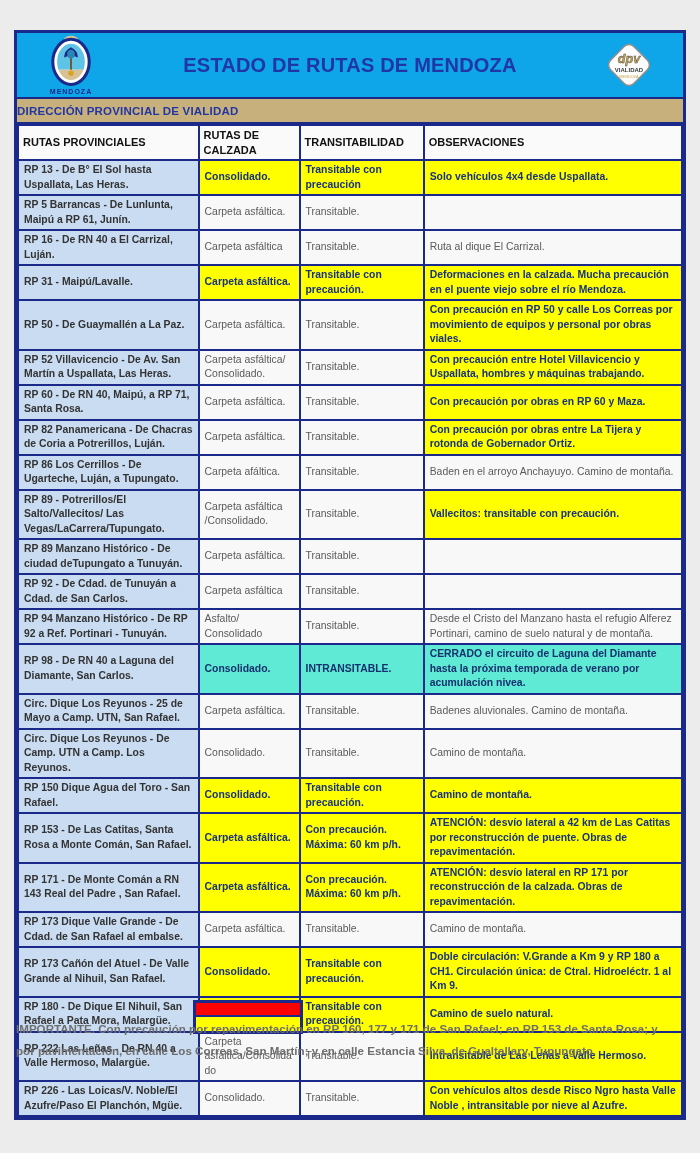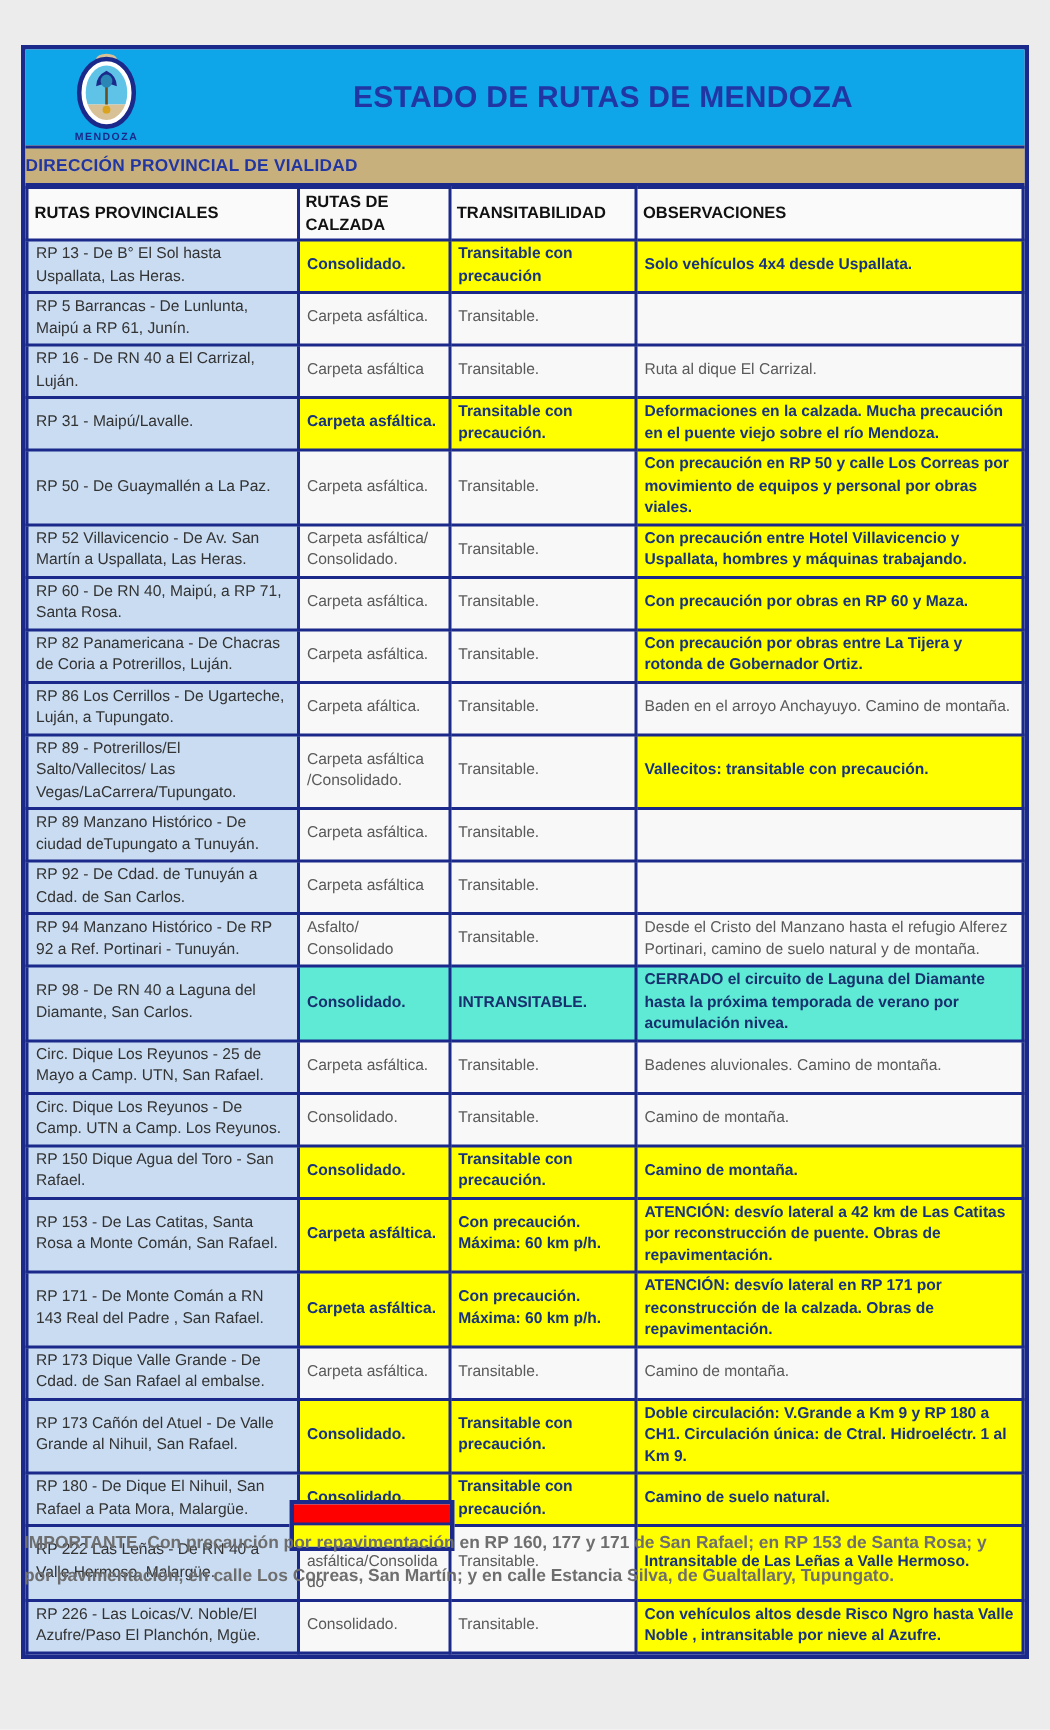--- a/index.html
+++ b/index.html
@@ -49,21 +49,21 @@
     font-size: 10.4px;
     line-height: 14.5px;
     word-wrap: break-word;
   }
   table.routes th {
     background: #fafafa; color: #111;
     font-size: 11px; font-weight: 700; text-align: left;
     padding: 2px 4px;
   }
   td.cell-route {
-    background: #c9dcf2; color: #333; font-weight: 400; font-size: 10.8px;
+    background: #c9dcf2; color: #333; font-weight: 700; font-size: 10.8px;
     padding: 2px 3px 2px 5px;
   }
   td.hl-w { background: #f8f8f8; color: #5a5a5a; font-weight: 400; }
   td.hl-y { background: #ffff00; color: #17337d; font-weight: 700; }
   td.hl-r { background: #5eead4; color: #17306e; font-weight: 700; }
   
   .legend {
     position: absolute; left: 193px; top: 1000px;
     display: flex; align-items: stretch;
   }
@@ -99,20 +99,28 @@
           <rect x="12" y="40" width="40" height="18" fill="#d8c097"></rect>
           <path d="M32 14 q-8 4 -8 12 q8 -4 16 0 q0 -8 -8 -12 z" fill="#1b2a8a"></path>
           <rect x="31" y="22" width="2" height="18" fill="#6b4e22"></rect>
           <ellipse cx="32" cy="22" rx="4.5" ry="5" fill="#2a86b4"></ellipse>
           <circle cx="32" cy="44" r="3" fill="#d9a31e"></circle>
         </g>
       </svg>
       <div class="caption">MENDOZA</div>
     </div>
     <div class="hdr-title">ESTADO DE RUTAS DE MENDOZA</div>
+    <div class="hdr-logo-right">
+      <svg width="60" height="58" viewBox="0 0 60 60">
+        <rect x="13" y="13" width="34" height="34" rx="7" transform="rotate(45 30 30)" fill="#fdfdfd" stroke="#8f8f8f" stroke-width="1.6"></rect>
+        <text x="30" y="28" font-size="13" font-weight="bold" font-style="italic" fill="#c9a44a" stroke="#4a4a4a" stroke-width="0.45" text-anchor="middle" font-family="Liberation Sans, sans-serif">dpv</text>
+        <text x="30" y="37.5" font-size="6.2" font-weight="bold" fill="#3a3a3a" text-anchor="middle" font-family="Liberation Sans, sans-serif">VIALIDAD</text>
+        <text x="30" y="43.5" font-size="4" fill="#c9a44a" text-anchor="middle" font-family="Liberation Sans, sans-serif">MENDOZA</text>
+      </svg>
+    </div>
   </div>
 
   <div class="band">DIRECCIÓN PROVINCIAL DE VIALIDAD</div>
 
   <table class="routes">
     <colgroup>
       <col style="width:27.2%">
         <col style="width:15.2%">
         <col style="width:18.7%">
         <col style="width:38.9%">

